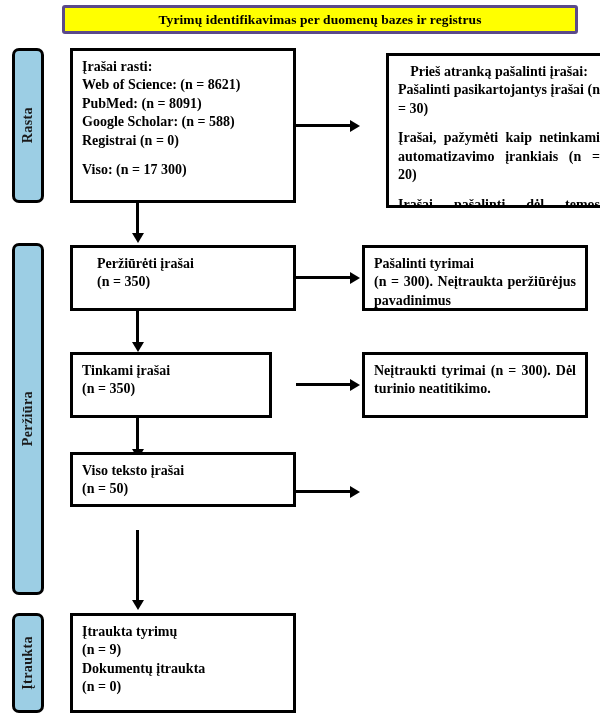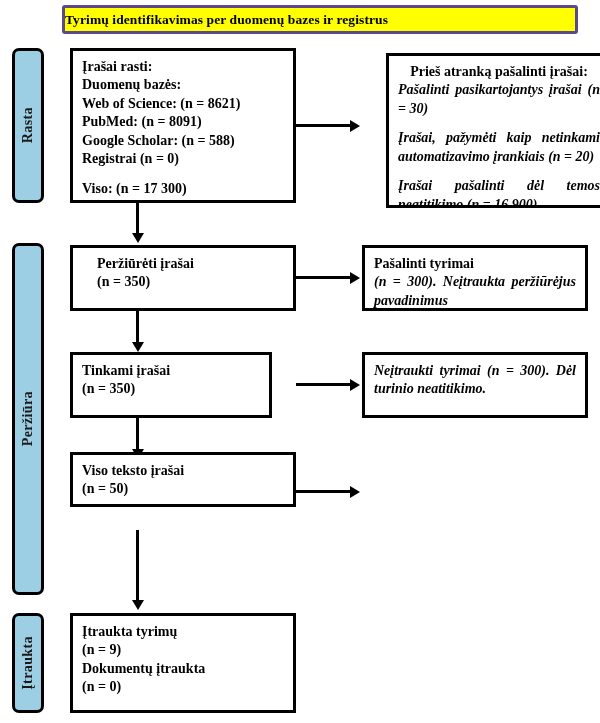--- a/index.html
+++ b/index.html
@@ -22,21 +22,21 @@
     left: 62px;
     top: 5px;
     width: 516px;
     height: 29px;
     background: #FFFF00;
     border: 3px solid #5B4A8A;
     border-radius: 3px;
     box-sizing: border-box;
     display: flex;
     align-items: center;
-    justify-content: flex-start;
+    justify-content: center;
   }
   .banner-text {
     font-weight: bold;
     font-size: 13.5px;
     color: #000000;
     letter-spacing: 0.1px;
     white-space: nowrap;
   }
 
   
@@ -72,21 +72,20 @@
   .box p {
     margin: 0;
     font-weight: bold;
     font-size: 14px;
     line-height: 1.32;
     color: #000000;
   }
   .box p.justify {
     text-align: justify;
     text-align-last: left;
-    font-style: italic;
   }
   .box p.center {
     text-align: center;
   }
   .box p.spacer {
     height: 11px;
     line-height: 11px;
     font-size: 0;
   }
 
@@ -128,21 +127,20 @@
   <div class="phase" style="left:12px; top:243px; width:32px; height:352px;">
     <span>Peržiūra</span>
   </div>
 
   <div class="phase" style="left:12px; top:613px; width:32px; height:100px;">
     <span>Įtraukta</span>
   </div>
 
   <div class="box" style="left:70px; top:48px; width:226px; height:155px;">
     <p>Įrašai rasti:</p>
-    <p>Duomenų bazės:</p>
     <p>Web of Science: (n = 8621)</p>
     <p>PubMed: (n = 8091)</p>
     <p>Google Scholar: (n = 588)</p>
     <p>Registrai (n = 0)</p>
     <p class="spacer">&nbsp;</p>
     <p>Viso: (n = 17 300)</p>
   </div>
 
   <div class="box" style="left:362px; top:53px; width:226px; height:155px;margin-left:24px;">
     <p class="center">Prieš atranką pašalinti įrašai:</p>

